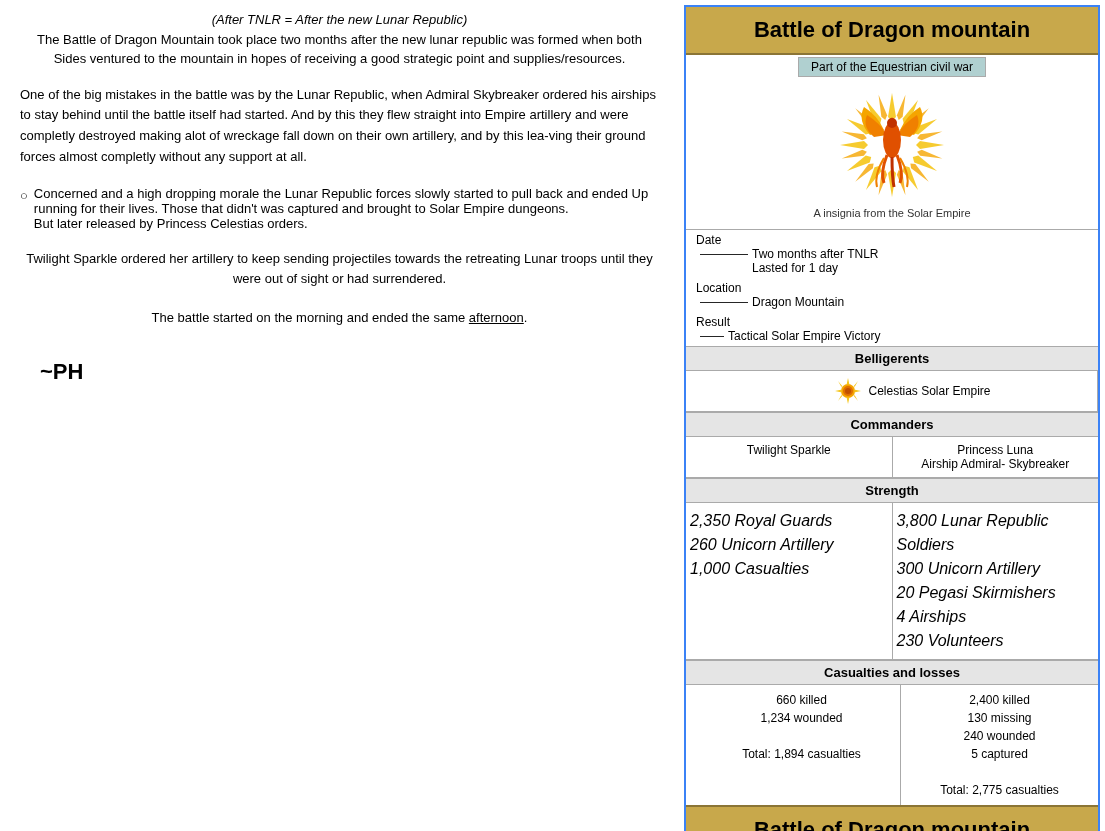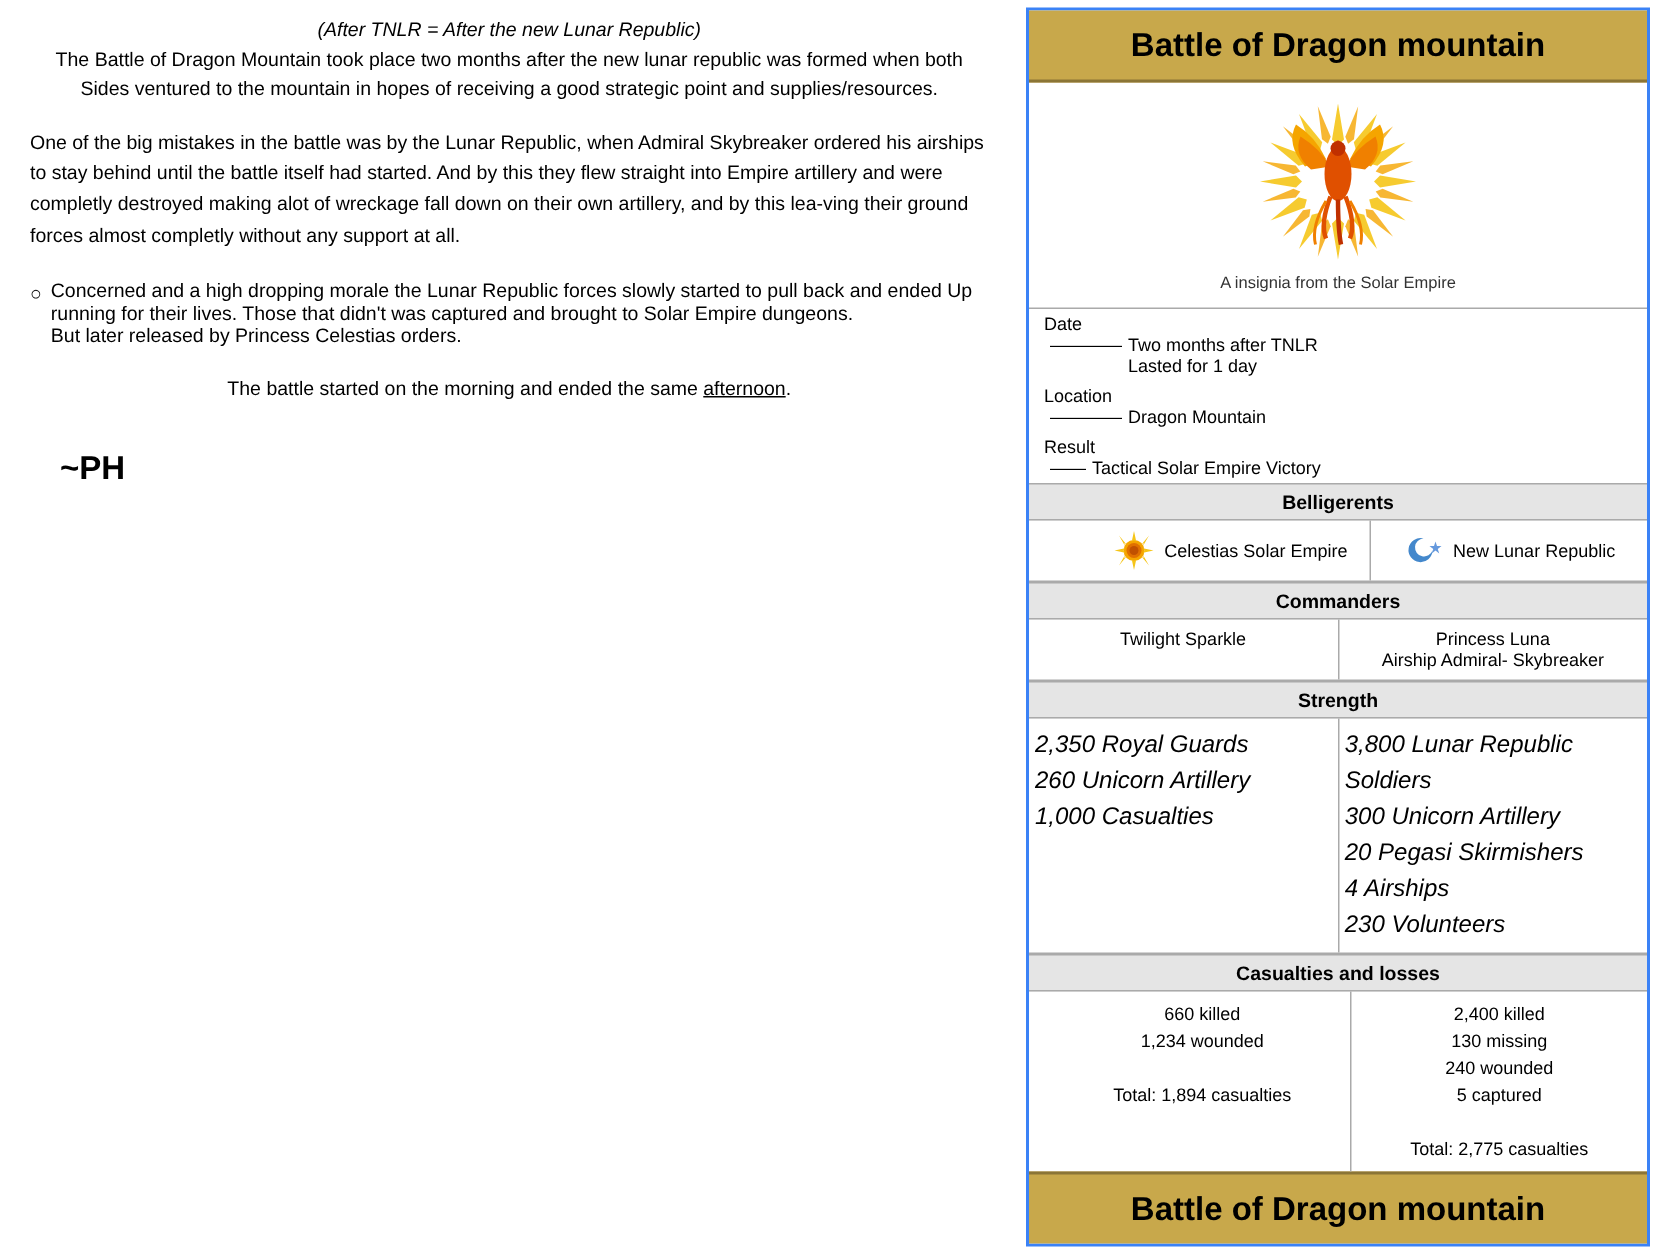--- a/index.html
+++ b/index.html
@@ -237,31 +237,37 @@
   </div>
 
   <div class="bullet-section">
     <span class="bullet-dot">○</span>
     <div>
       <p>Concerned and a high dropping morale the Lunar Republic forces slowly started to pull back and ended Up running for their lives. Those that didn't was captured and brought to Solar Empire dungeons.</p>
       <p class="centered">But later released by Princess Celestias orders.</p>
     </div>
   </div>
 
+  <div class="body-section centered">
+    <p>Twilight Sparkle ordered her artillery to keep sending projectiles towards the retreating Lunar troops until they were out of sight or had surrendered.</p>
+  </div>
 
   <div class="body-section centered">
     <p>The battle started on the morning and ended the same <span class="underline">afternoon</span>.</p>
   </div>
 
   <div class="signature">~PH</div>
 </div>
 
 <div class="infobox">
   <div class="infobox-title">Battle of Dragon mountain</div>
 
+  <div class="infobox-subtitle">
+    <span>Part of the Equestrian civil war</span>
+  </div>
 
   <div class="infobox-image">
 
     <div class="phoenix-container">
       <svg width="140" height="120" viewBox="0 0 140 120" xmlns="http://www.w3.org/2000/svg">
 
         <g transform="translate(70,58)">
 
           <polygon points="0,-52 4,-28 0,-24 -4,-28" fill="#F5C518" opacity="0.9"></polygon>
           <polygon points="0,-52 4,-28 0,-24 -4,-28" fill="#F5C518" opacity="0.9" transform="rotate(30)"></polygon>
@@ -348,28 +354,20 @@
         <polygon points="27,14 20,12.5 21,14 20,15.5" fill="#F5C518"></polygon>
         <polygon points="4,4 9,10 7.5,9 8,11" fill="#F5C518" transform="rotate(0,14,14)"></polygon>
         <polygon points="24,4 19,10 20.5,9 20,11" fill="#F5C518"></polygon>
         <polygon points="4,24 9,18 7.5,19 8,17" fill="#F5C518"></polygon>
         <polygon points="24,24 19,18 20.5,19 20,17" fill="#F5C518"></polygon>
         <circle cx="14" cy="14" r="5" fill="#E07000"></circle>
         <circle cx="14" cy="14" r="3" fill="#C05000"></circle>
       </svg>
       <span>Celestias Solar Empire</span>
     </div>
-    <div class="belligerent-cell">
-      <svg class="lunar-icon" viewBox="0 0 28 28" xmlns="http://www.w3.org/2000/svg">
-
-        <path d="M20,14 A8,8 0 1,1 14,6 A6,6 0 1,0 20,14Z" fill="#4488CC"></path>
-        <polygon points="22,8 23,11 26,11 23.5,13 24.5,16 22,14 19.5,16 20.5,13 18,11 21,11" fill="#6699DD"></polygon>
-      </svg>
-      <span>New Lunar Republic</span>
-    </div>
   </div>
 
   <div class="section-header">Commanders</div>
   <div class="commanders-row">
     <div class="commander-cell">
       <span>Twilight Sparkle</span>
     </div>
     <div class="commander-cell">
       <div>Princess Luna</div>
       <div>Airship Admiral- Skybreaker</div>

